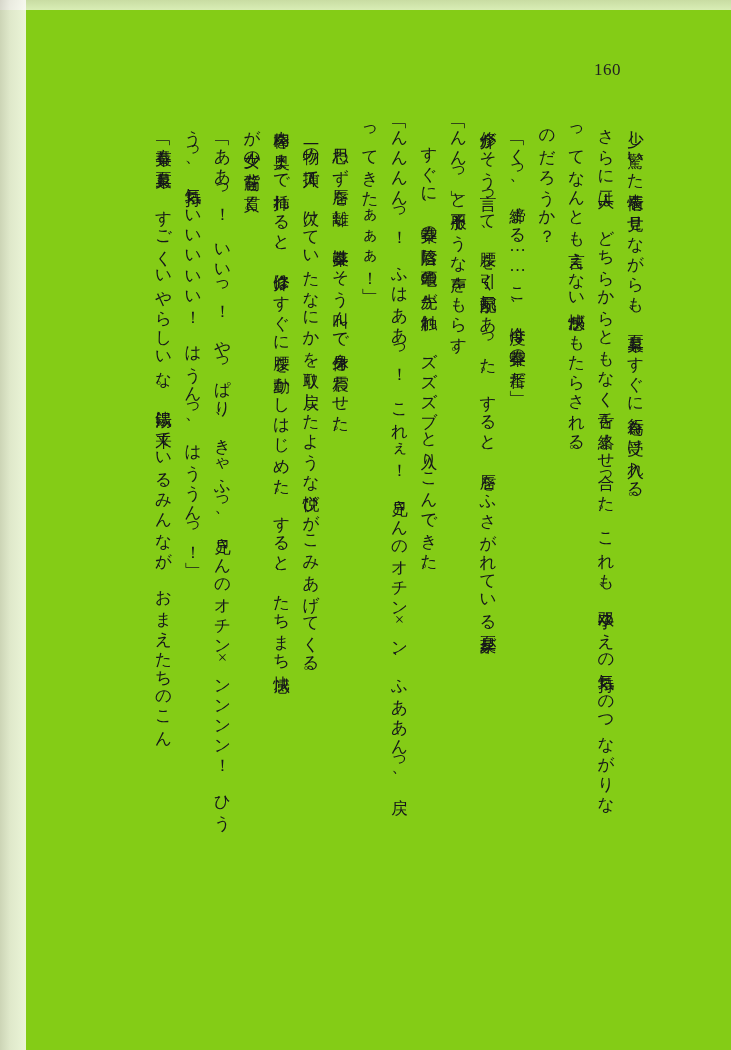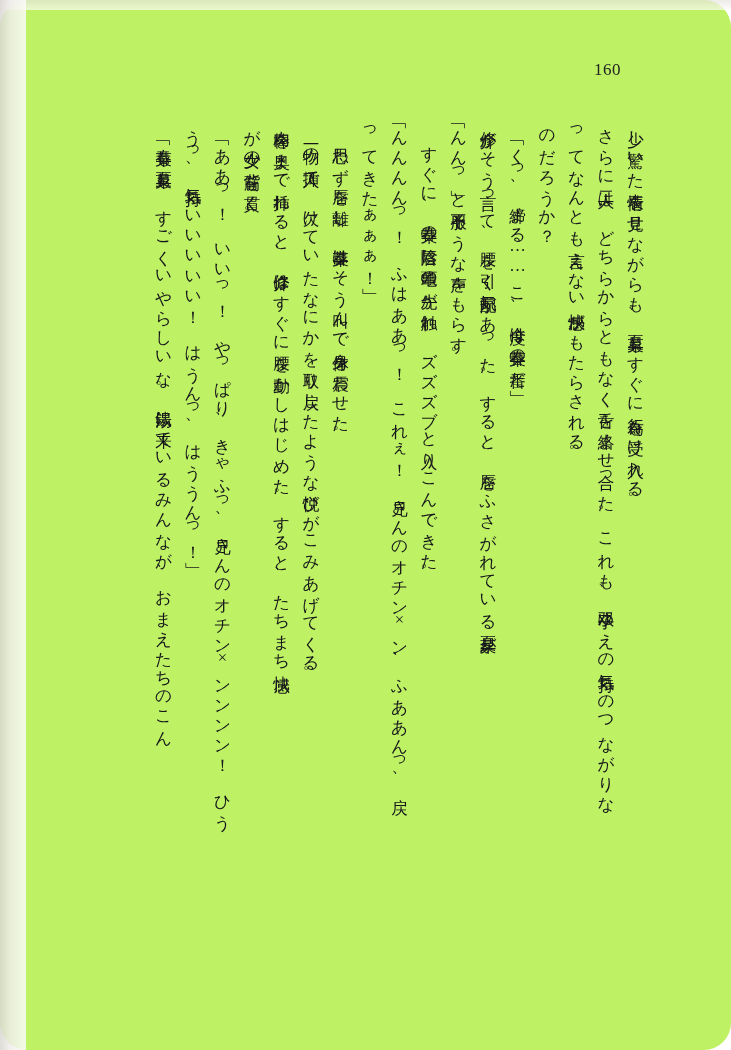--- a/index.html
+++ b/index.html
@@ -11,22 +11,21 @@
     width: 731px;
     height: 1050px;
     font-family: "Liberation Serif", "DejaVu Serif", serif;
     color: #1a1a1a;
     overflow: hidden;
     position: relative;
   }
   .page {
     position: absolute;
     inset: 0;
-    background: #bef264;
-    border-radius: 27px;
+    background: #84cc16;
   }
   
   .gutter-shade {
     position: absolute;
     left: 0;
     top: 0;
     width: 26px;
     height: 100%;
     background: linear-gradient(to right, #d9d6d2 0%, #efedea 38%, #fdfcfa 100%);
     opacity: 0.85;

